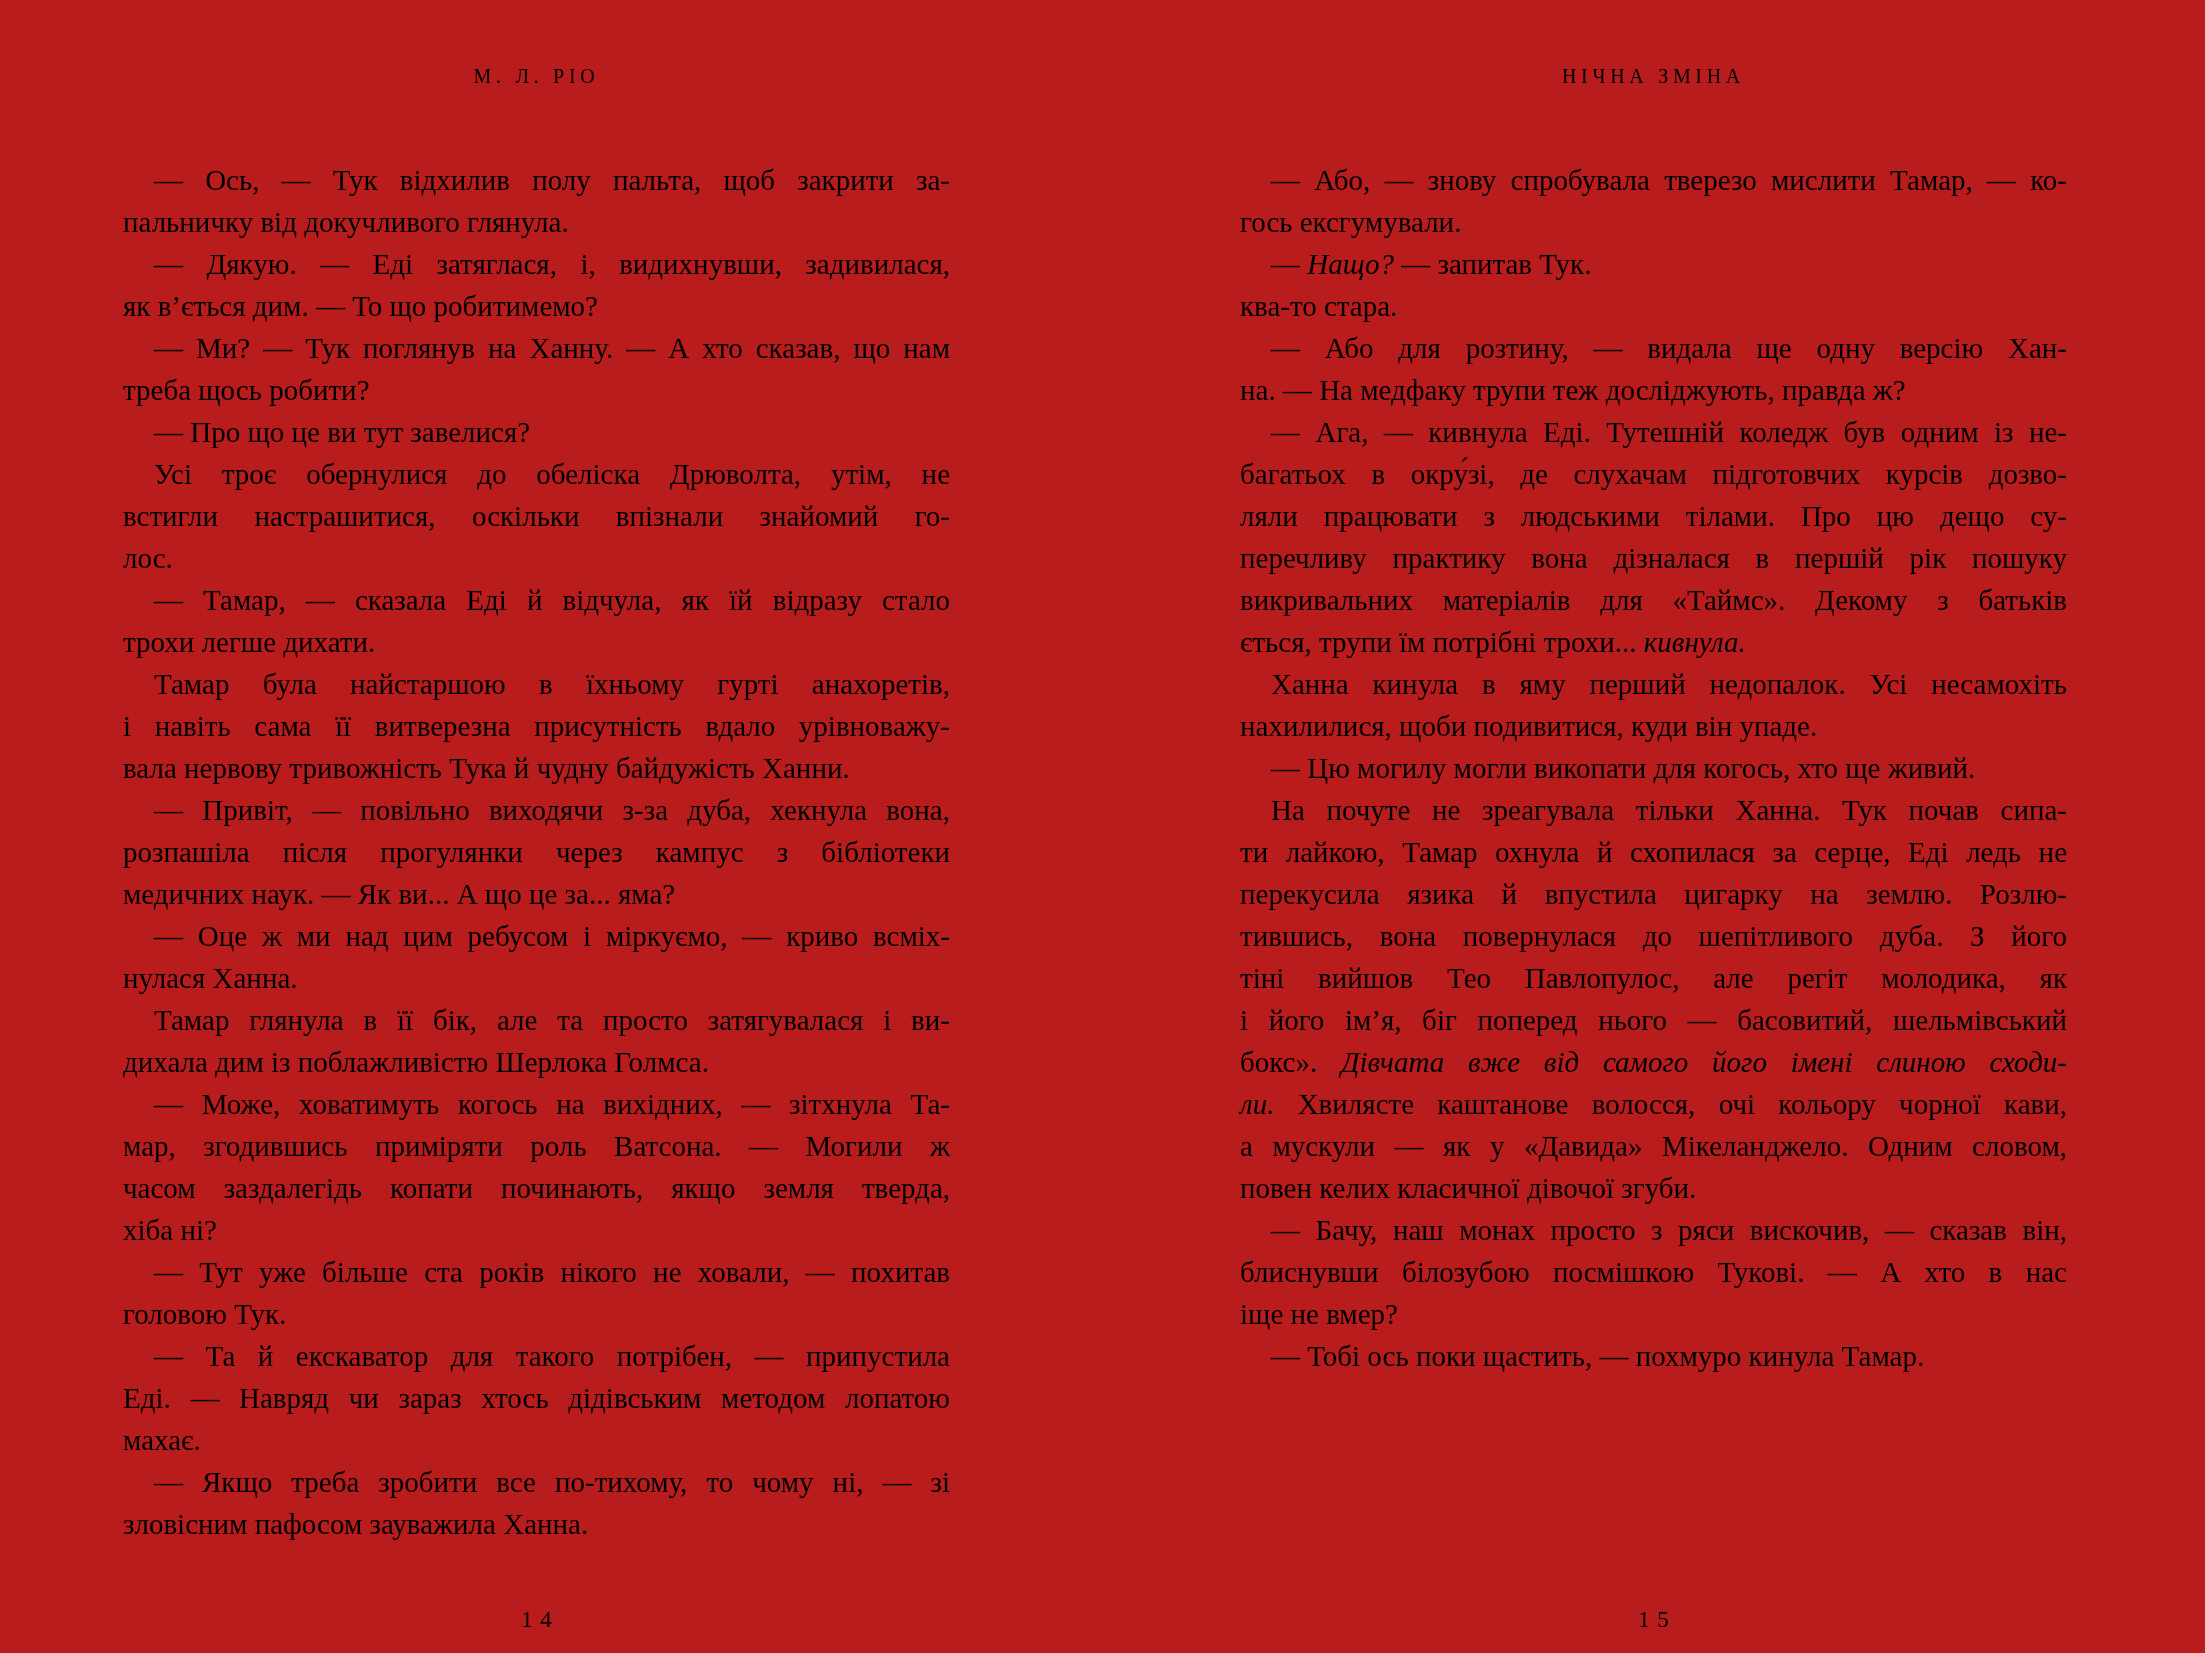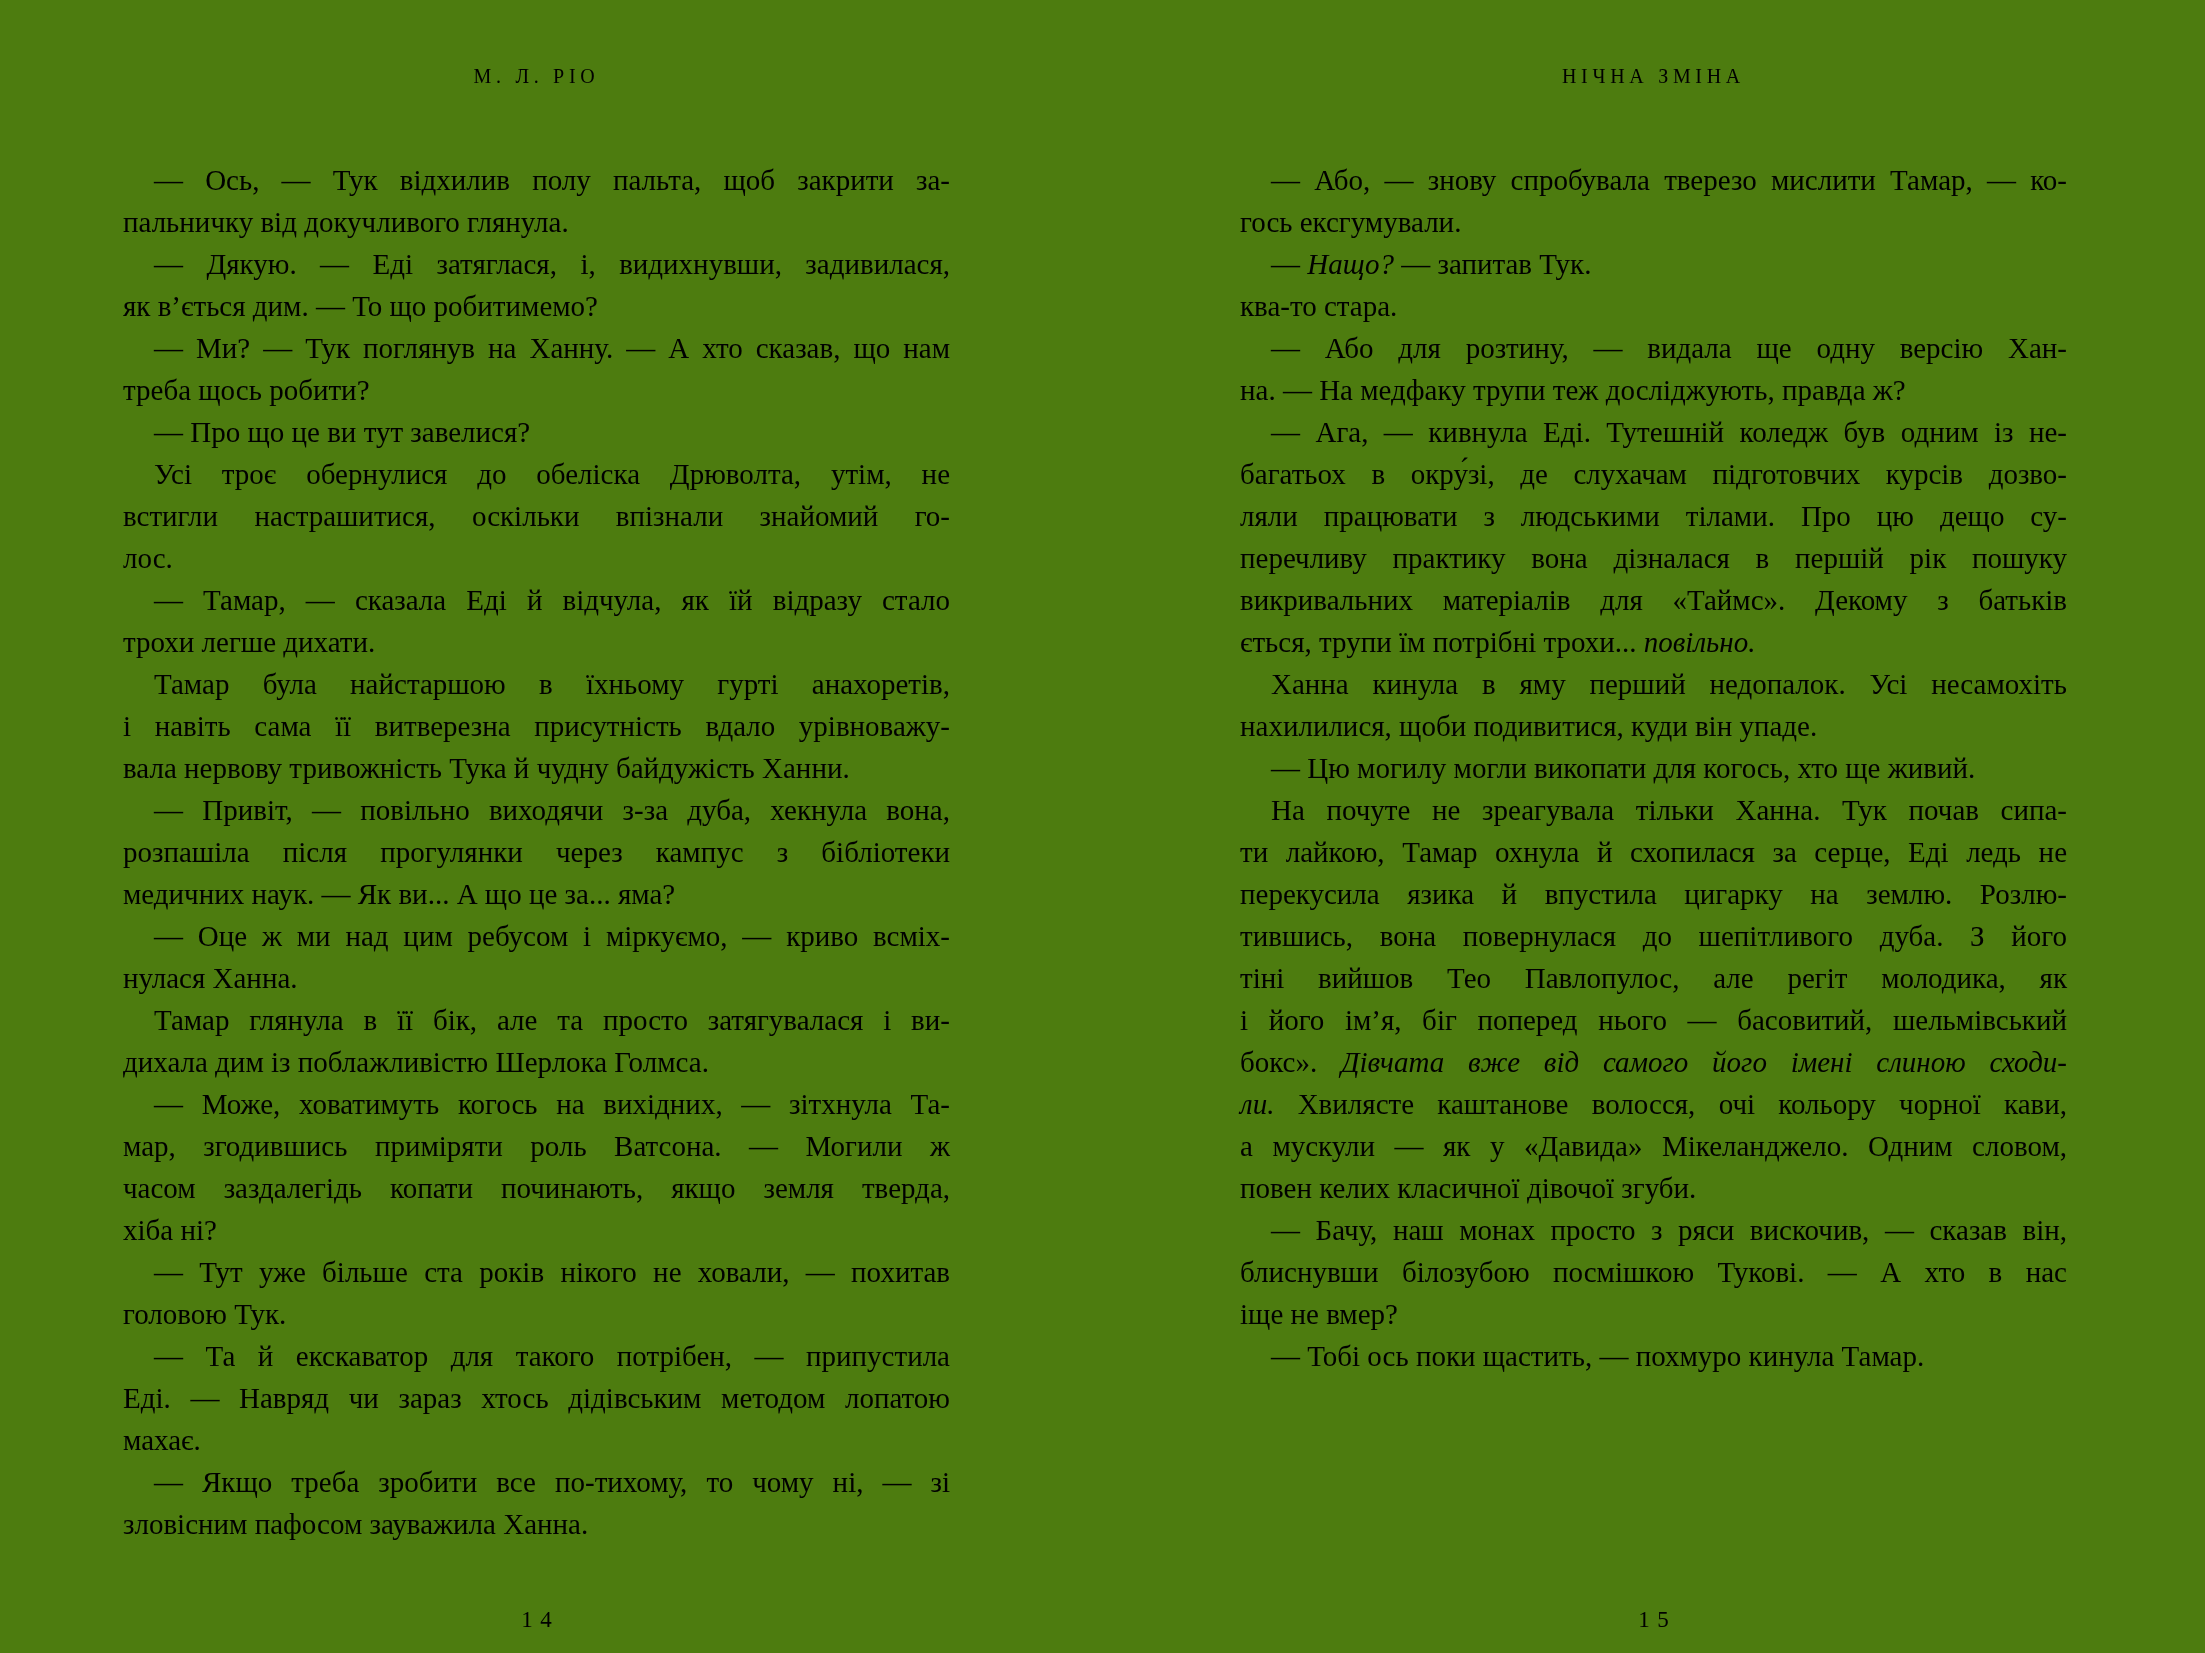--- a/index.html
+++ b/index.html
@@ -1,20 +1,20 @@
 <!DOCTYPE html>
 <html style="font-size:10.7px"><head>
 <meta charset="utf-8">
 <style>
   html, body { margin: 0; padding: 0; background: #ffffff; }
   .spread {
     position: relative;
     width: 2205px;
     height: 1654px;
-    background: #4d7c0f;
+    background: #b91c1c;
     color: #000000;
     font-family: "Liberation Serif", "DejaVu Serif", serif;
     overflow: hidden;
   }
   .page { position: absolute; top: 0; height: 100%; }
   .page-left  { left: 123px;  width: 827px; }
   .page-right { left: 1240px; width: 827px; }
   .running-head {
     position: absolute;
     top: 65px;
@@ -104,21 +104,21 @@
         <div class="line last"><span>гось ексгумували.</span></div>
         <div class="line first last"><span>— </span><span class="it">Нащо?</span><span> — запитав Тук.</span></div>
         <div class="line last"><span>ква-то стара.</span></div>
         <div class="line first"><span>— Або для розтину, — видала ще одну версію Хан-</span></div>
         <div class="line last"><span>на. — На медфаку трупи теж досліджують, правда ж?</span></div>
         <div class="line first"><span>— Ага, — кивнула Еді. Тутешній коледж був одним із не-</span></div>
         <div class="line"><span>багатьох в окру́зі, де слухачам підготовчих курсів дозво-</span></div>
         <div class="line"><span>ляли працювати з людськими тілами. Про цю дещо су-</span></div>
         <div class="line"><span>перечливу практику вона дізналася в першій рік пошуку</span></div>
         <div class="line"><span>викривальних матеріалів для «Таймс». Декому з батьків</span></div>
-        <div class="line last"><span>ється, трупи їм потрібні трохи... </span><span class="it">повільно.</span></div>
+        <div class="line last"><span>ється, трупи їм потрібні трохи... </span><span class="it">кивнула.</span></div>
         <div class="line first"><span>Ханна кинула в яму перший недопалок. Усі несамохіть</span></div>
         <div class="line last"><span>нахилилися, щоби подивитися, куди він упаде.</span></div>
         <div class="line first last"><span>— Цю могилу могли викопати для когось, хто ще живий.</span></div>
         <div class="line first"><span>На почуте не зреагувала тільки Ханна. Тук почав сипа-</span></div>
         <div class="line"><span>ти лайкою, Тамар охнула й схопилася за серце, Еді ледь не</span></div>
         <div class="line"><span>перекусила язика й впустила цигарку на землю. Розлю-</span></div>
         <div class="line"><span>тившись, вона повернулася до шепітливого дуба. З його</span></div>
         <div class="line"><span>тіні вийшов Тео Павлопулос, але регіт молодика, як</span></div>
         <div class="line"><span>і його ім’я, біг поперед нього — басовитий, шельмівський</span></div>
         <div class="line"><span>бокс». </span><span class="it">Дівчата вже від самого його імені слиною сходи-</span></div>

